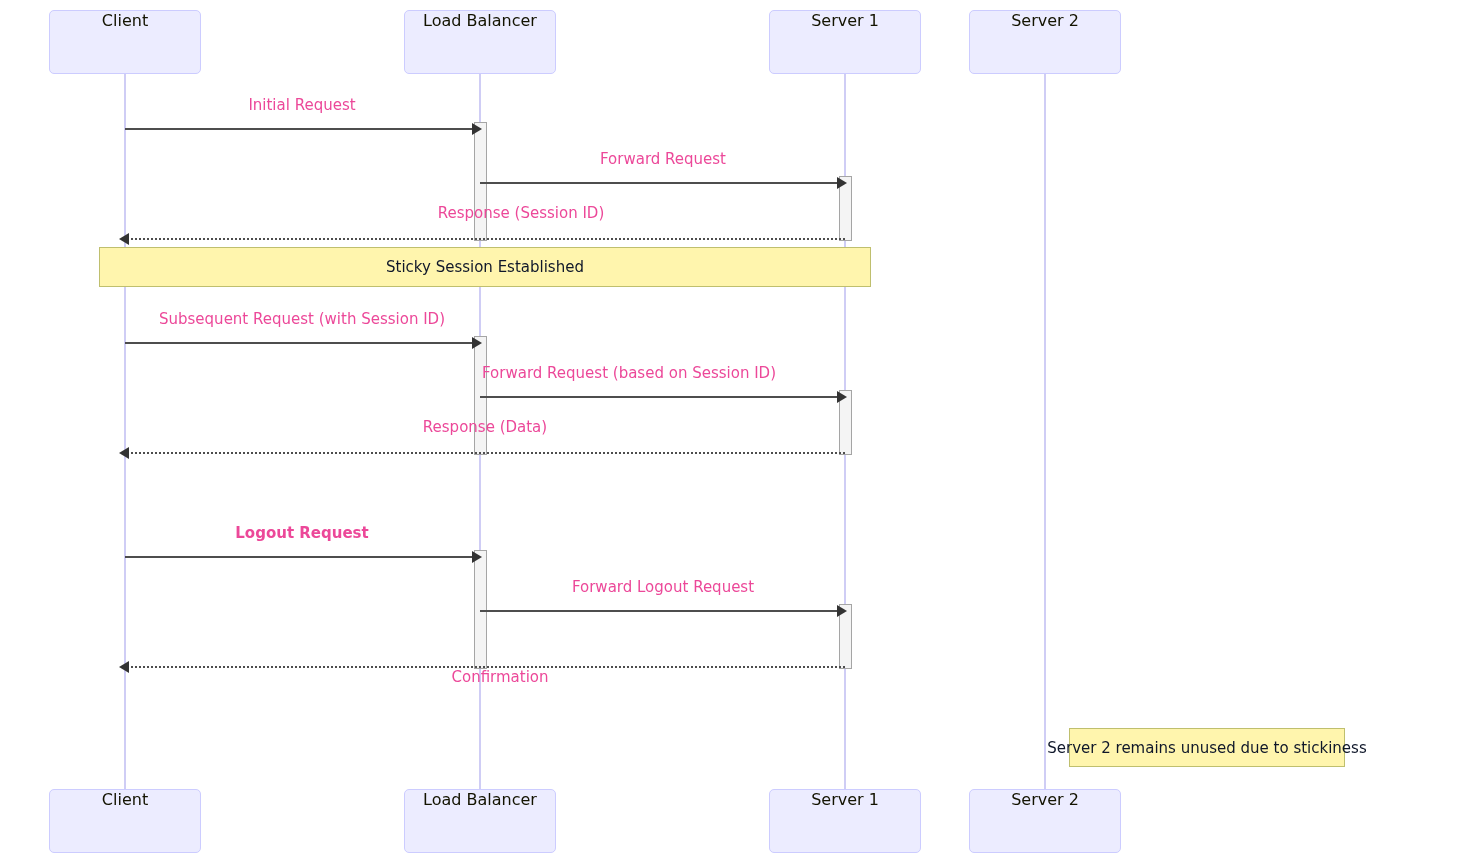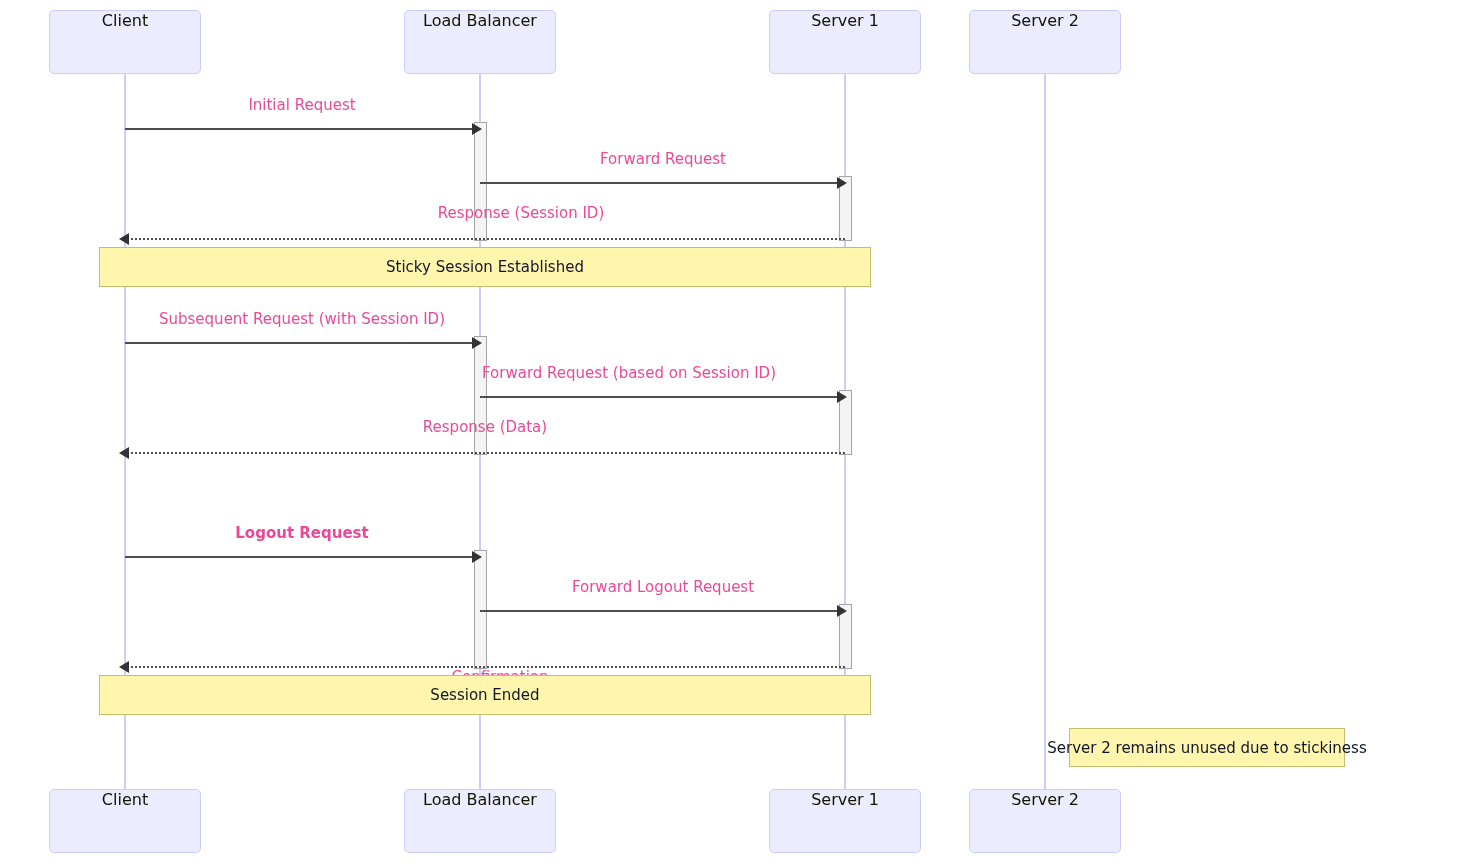--- a/index.html
+++ b/index.html
@@ -156,19 +156,16 @@
     <div class="msg-label" style="left: 302px; top: 524px; font-weight: bold;">Logout Request</div>
     <div class="msg-line" style="left: 480px; top: 610px; width: 359px;"></div>
     <div class="arrow-head right" style="top: 605px; left: 837px;"></div>
     <div class="msg-label" style="left: 663px; top: 578px;">Forward Logout Request</div>
     <div class="msg-line dotted" style="left: 127px; top: 666px; width: 718px;"></div>
     <div class="arrow-head left" style="top: 661px; left: 119px;"></div>
     <div class="msg-label" style="left: 500px; top: 632px; margin-top: 36px;">Confirmation</div>
     <div class="note-box" style="left: 99px; top: 247px; width: 772px; height: 40px;">
       <span class="note-label">Sticky Session Established</span>
     </div>
-    <div class="note-box" style="left: 99px; top: 675px; width: 772px; height: 40px;">
-      <span class="note-label">Session Ended</span>
-    </div>
     <div class="note-box" style="left: 1069px; top: 728px; width: 276px; height: 39px;">
       <span class="note-label">Server 2 remains unused due to stickiness</span>
     </div>
   </div>
 
 </body></html>

